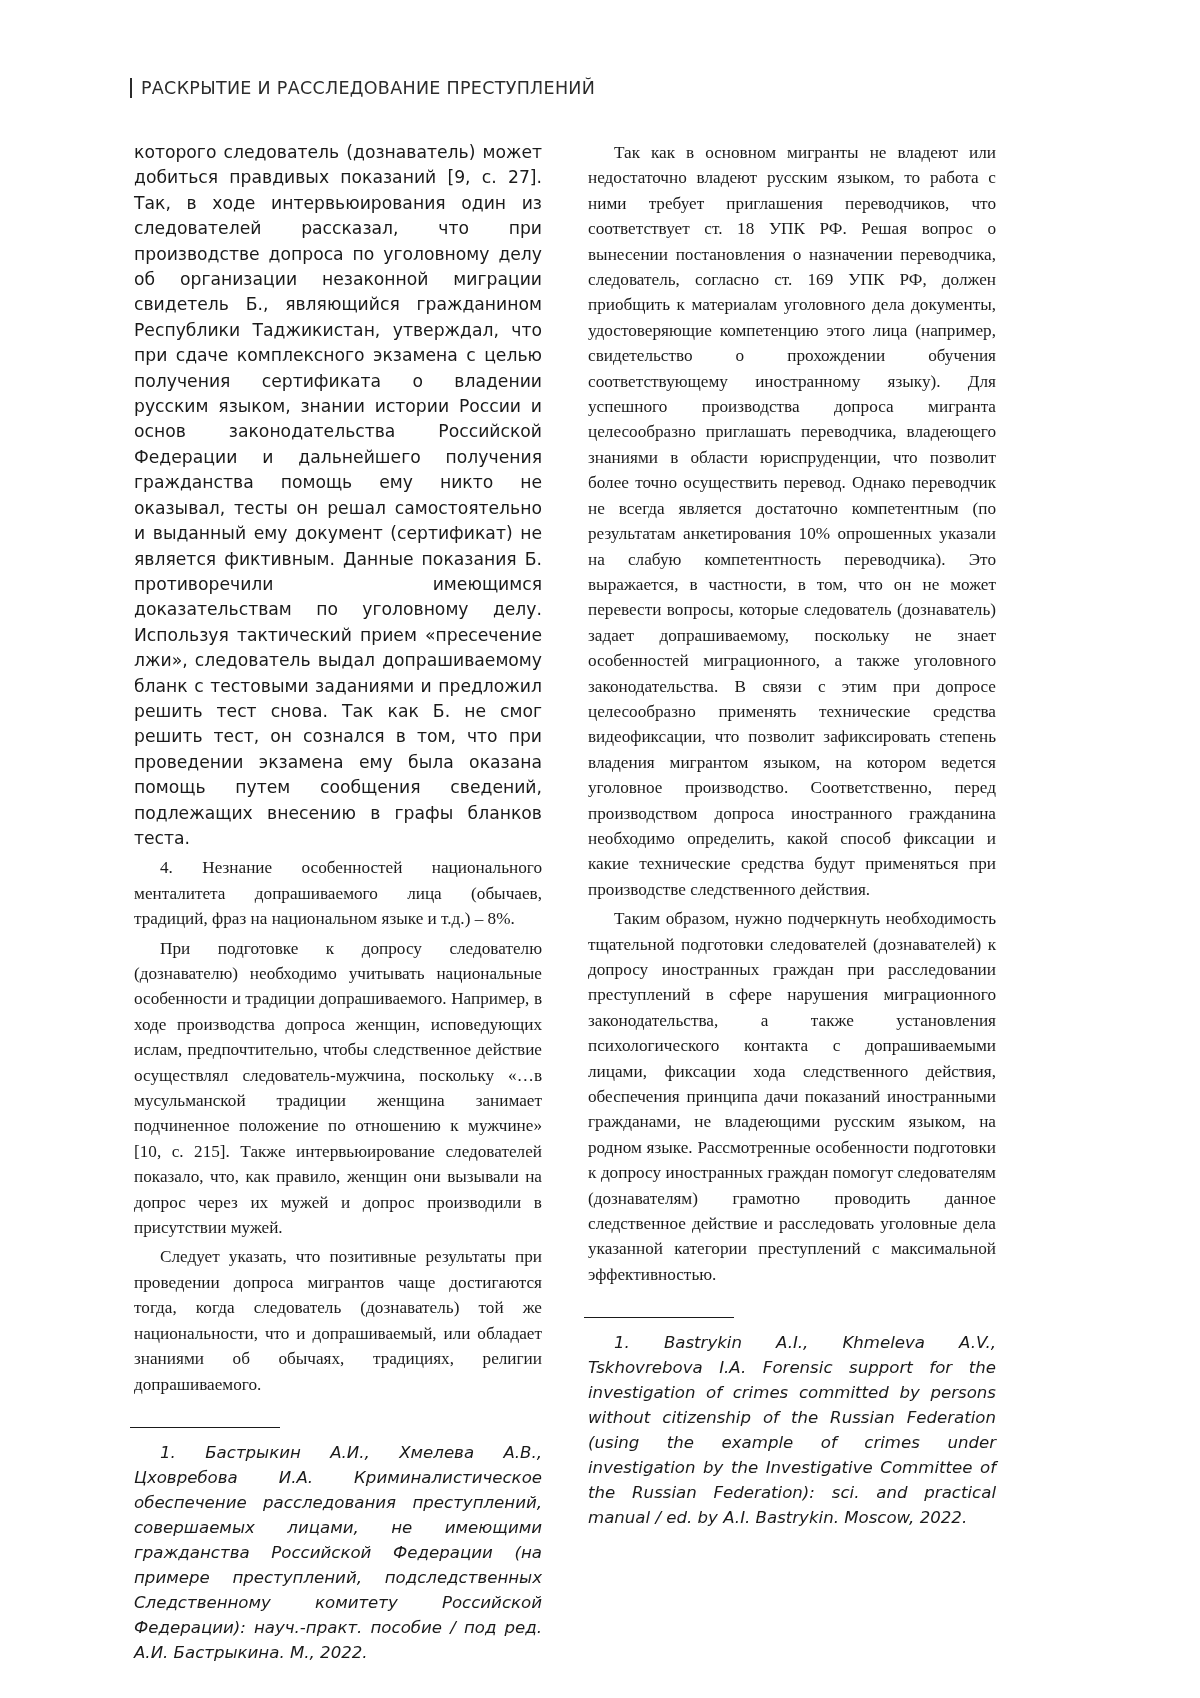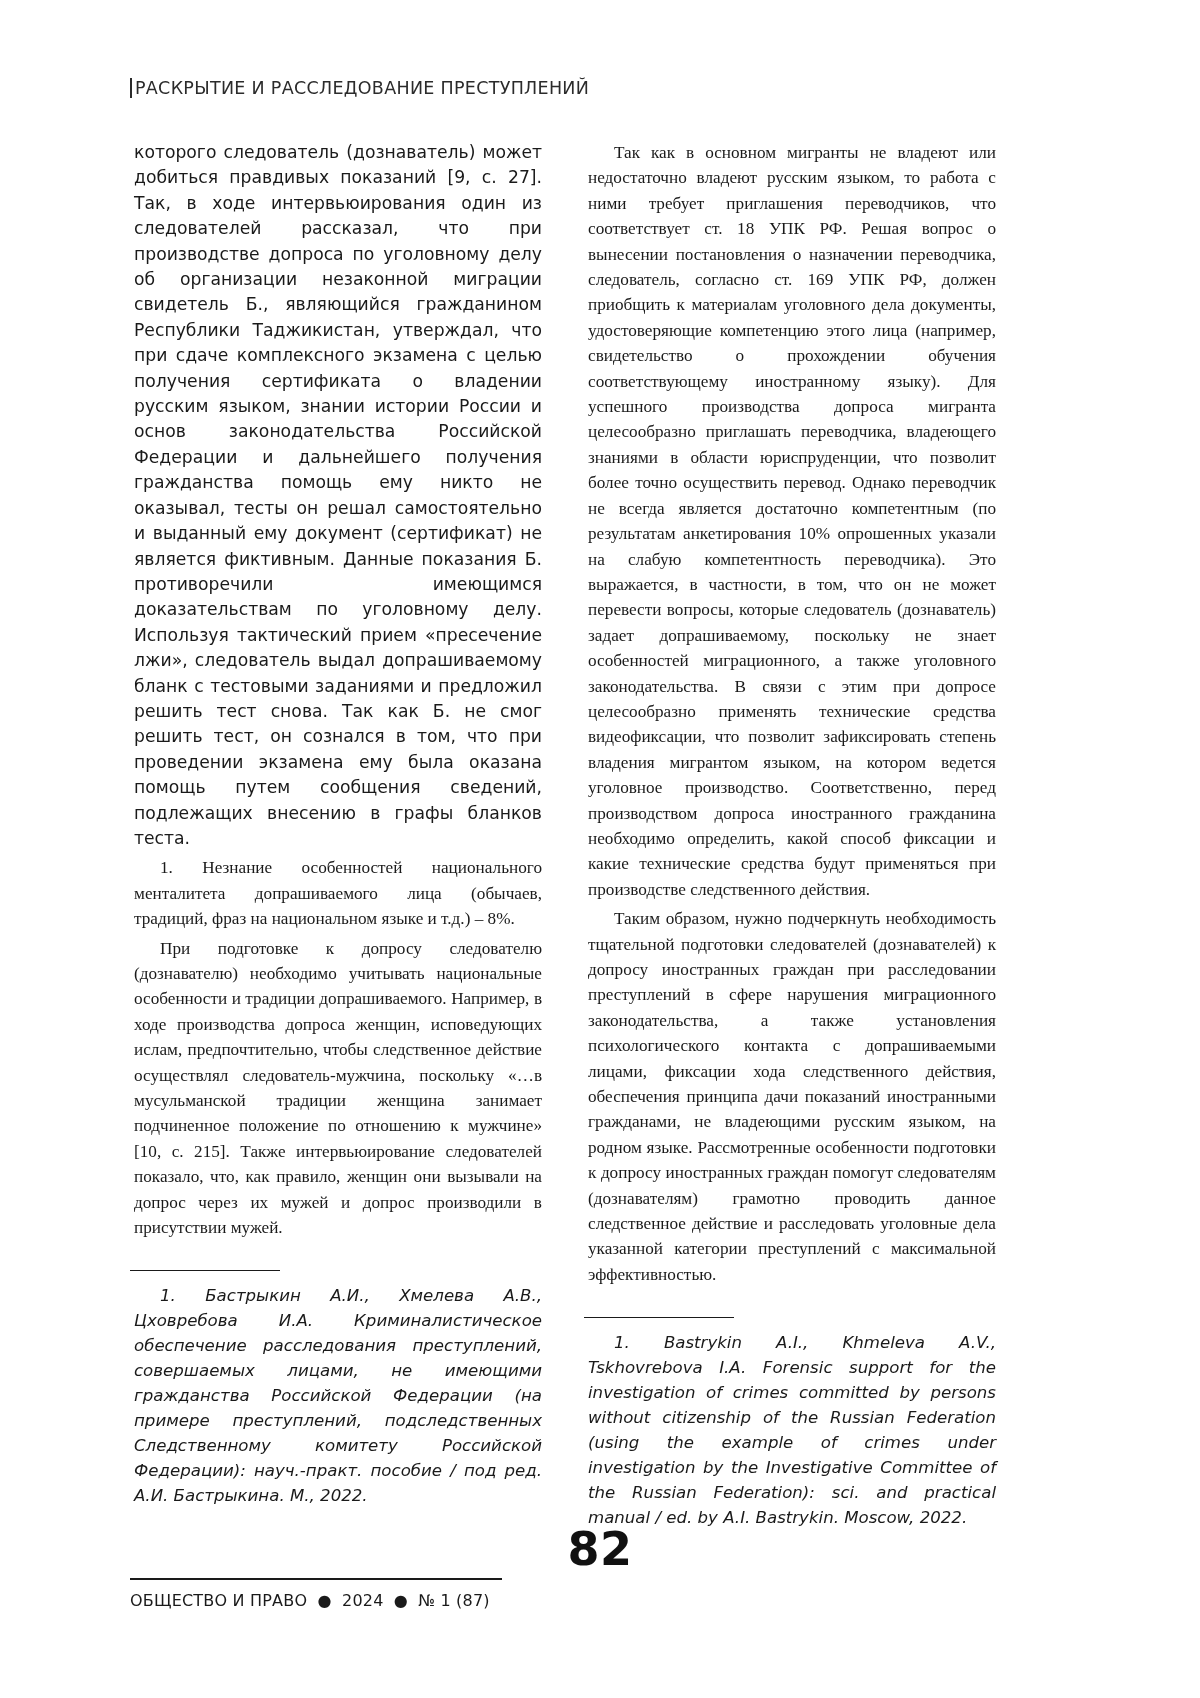--- a/index.html
+++ b/index.html
@@ -21,21 +21,21 @@
     width: 1200px;
     height: 1698px;
     box-sizing: border-box;
     padding: 78px 130px 0 130px;
   }
   .running-head {
     font-size: 17.5px;
     letter-spacing: 0.3px;
     color: #2b2b2b;
     border-left: 2px solid #2b2b2b;
-    padding-left: 3px;
+    padding-left: 9px;
     margin-bottom: 38px;
     white-space: nowrap;
   }
   .columns {
     display: flex;
     gap: 38px;
     align-items: flex-start;
   }
   .col {
     width: 416px;
@@ -112,46 +112,36 @@
 <body>
 
 <div class="page">
 
   <div class="running-head">РАСКРЫТИЕ И РАССЛЕДОВАНИЕ ПРЕСТУПЛЕНИЙ</div>
 
   <div class="columns">
 
     <div class="col">
       <p>которого следователь (дознаватель) может добиться правдивых показаний [9, с. 27]. Так, в ходе интервьюирования один из следователей рассказал, что при производстве допроса по уголовному делу об организации незаконной миграции свидетель Б., являющийся гражданином Республики Таджикистан, утверждал, что при сдаче комплексного экзамена с целью получения сертификата о владении русским языком, знании истории России и основ законодательства Российской Федерации и дальнейшего получения гражданства помощь ему никто не оказывал, тесты он решал самостоятельно и выданный ему документ (сертификат) не является фиктивным. Данные показания Б. противоречили имеющимся доказательствам по уголовному делу. Используя тактический прием «пресечение лжи», следователь выдал допрашиваемому бланк с тестовыми заданиями и предложил решить тест снова. Так как Б. не смог решить тест, он сознался в том, что при проведении экзамена ему была оказана помощь путем сообщения сведений, подлежащих внесению в графы бланков теста.</p>
-      <p class="indent">1. Незнание особенностей национального менталитета допрашиваемого лица (обычаев, традиций, фраз на национальном языке и т.д.) – 8%.</p>
+      <p class="indent">4. Незнание особенностей национального менталитета допрашиваемого лица (обычаев, традиций, фраз на национальном языке и т.д.) – 8%.</p>
       <p class="indent">При подготовке к допросу следователю (дознавателю) необходимо учитывать национальные особенности и традиции допрашиваемого. Например, в ходе производства допроса женщин, исповедующих ислам, предпочтительно, чтобы следственное действие осуществлял следователь-мужчина, поскольку «…в мусульманской традиции женщина занимает подчиненное положение по отношению к мужчине» [10, с. 215]. Также интервьюирование следователей показало, что, как правило, женщин они вызывали на допрос через их мужей и допрос производили в присутствии мужей.</p>
+      <p class="indent">Следует указать, что позитивные результаты при проведении допроса мигрантов чаще достигаются тогда, когда следователь (дознаватель) той же национальности, что и допрашиваемый, или обладает знаниями об обычаях, традициях, религии допрашиваемого.</p>
 
       <div class="refs">
         <div class="refs-rule"></div>
         <p>1. Бастрыкин А.И., Хмелева А.В., Цховребова И.А. Криминалистическое обеспечение расследования преступлений, совершаемых лицами, не имеющими гражданства Российской Федерации (на примере преступлений, подследственных Следственному комитету Российской Федерации): науч.-практ. пособие / под ред. А.И. Бастрыкина. М., 2022.</p>
       </div>
     </div>
 
     <div class="col">
       <p class="indent">Так как в основном мигранты не владеют или недостаточно владеют русским языком, то работа с ними требует приглашения переводчиков, что соответствует ст. 18 УПК РФ. Решая вопрос о вынесении постановления о назначении переводчика, следователь, согласно ст. 169 УПК РФ, должен приобщить к материалам уголовного дела документы, удостоверяющие компетенцию этого лица (например, свидетельство о прохождении обучения соответствующему иностранному языку). Для успешного производства допроса мигранта целесообразно приглашать переводчика, владеющего знаниями в области юриспруденции, что позволит более точно осуществить перевод. Однако переводчик не всегда является достаточно компетентным (по результатам анкетирования 10% опрошенных указали на слабую компетентность переводчика). Это выражается, в частности, в том, что он не может перевести вопросы, которые следователь (дознаватель) задает допрашиваемому, поскольку не знает особенностей миграционного, а также уголовного законодательства. В связи с этим при допросе целесообразно применять технические средства видеофиксации, что позволит зафиксировать степень владения мигрантом языком, на котором ведется уголовное производство. Соответственно, перед производством допроса иностранного гражданина необходимо определить, какой способ фиксации и какие технические средства будут применяться при производстве следственного действия.</p>
       <p class="indent">Таким образом, нужно подчеркнуть необходимость тщательной подготовки следователей (дознавателей) к допросу иностранных граждан при расследовании преступлений в сфере нарушения миграционного законодательства, а также установления психологического контакта с допрашиваемыми лицами, фиксации хода следственного действия, обеспечения принципа дачи показаний иностранными гражданами, не владеющими русским языком, на родном языке. Рассмотренные особенности подготовки к допросу иностранных граждан помогут следователям (дознавателям) грамотно проводить данное следственное действие и расследовать уголовные дела указанной категории преступлений с максимальной эффективностью.</p>
 
       <div class="refs">
         <div class="refs-rule"></div>
         <p>1. Bastrykin A.I., Khmeleva A.V., Tskhovrebova I.A. Forensic support for the investigation of crimes committed by persons without citizenship of the Russian Federation (using the example of crimes under investigation by the Investigative Committee of the Russian Federation): sci. and practical manual / ed. by A.I. Bastrykin. Moscow, 2022.</p>
       </div>
     </div>
 
   </div>
 
-  <div class="footer">
-    <div class="page-number">82</div>
-    <div class="footer-rule"></div>
-    <div class="footer-text">
-      <span>ОБЩЕСТВО И ПРАВО</span>
-      <span class="dot">●</span>
-      <span>2024</span>
-      <span class="dot">●</span>
-      <span>№ 1 (87)</span>
-    </div>
-  </div>
 
 </div>
 
 </body></html>

